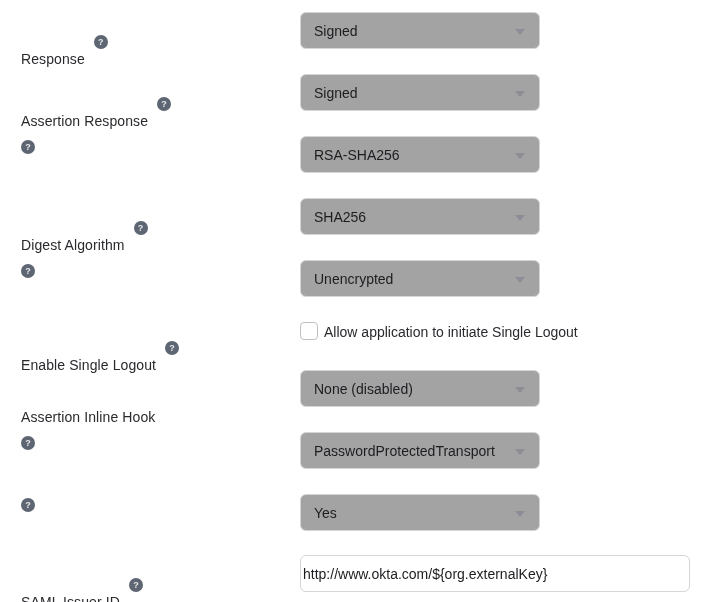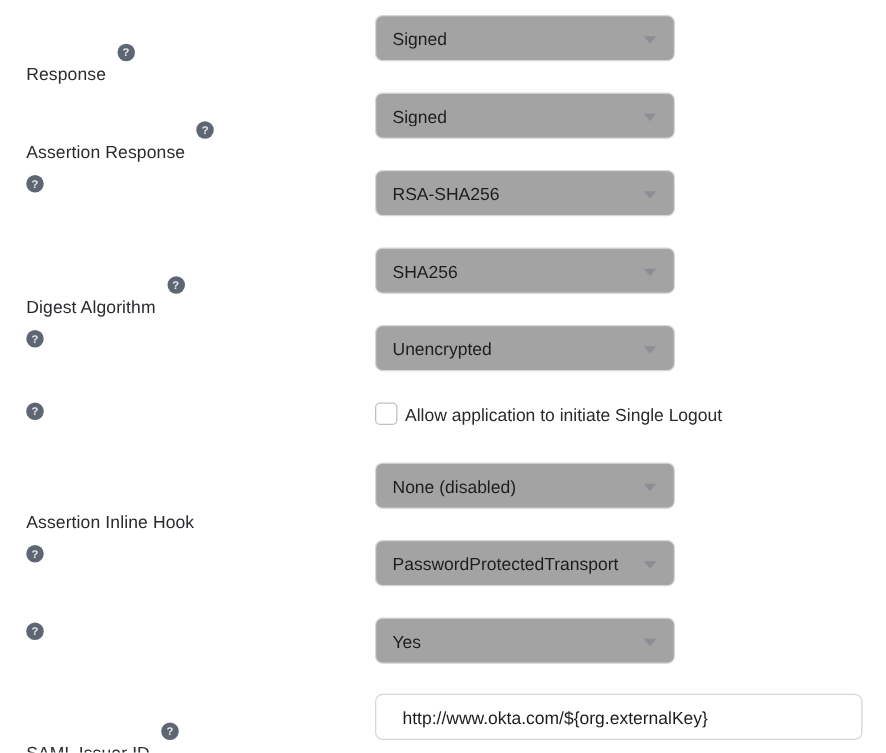--- a/index.html
+++ b/index.html
@@ -54,21 +54,21 @@
     cursor:pointer; flex:0 0 auto;
   }
   .checkbox-label { font-size:14px; color:#2a2a2e; white-space:nowrap; }
   .text-input {
     position:absolute; left:300px; top:0;
     width:390px; height:37px;
     border:1px solid #d5d5da; border-radius:6px;
     background:#ffffff;
     font-family:"Liberation Sans", sans-serif;
     font-size:14px; color:#1d1d21;
-    padding:0 21px;
+    padding:0 2px;
     outline:none;
   }
 </style>
 </head>
 <body>
 
 <div class="form">
 
   <div class="row" style="top:12px">
     <div class="label-wrap">
@@ -118,20 +118,21 @@
       <span class="help-icon">?</span>
     </div>
     <div class="select">
       <span class="select-value">Unencrypted</span>
       <span class="caret"></span>
     </div>
   </div>
 
   <div class="row" style="top:318px">
     <div class="label-wrap">
+      <span class="field-label">Enable Single Logout</span>
       <span class="help-icon">?</span>
     </div>
     <div class="checkbox-group">
       <span class="checkbox"></span>
       <span class="checkbox-label">Allow application to initiate Single Logout</span>
     </div>
   </div>
 
   <div class="row" style="top:370px">
     <div class="label-wrap">

